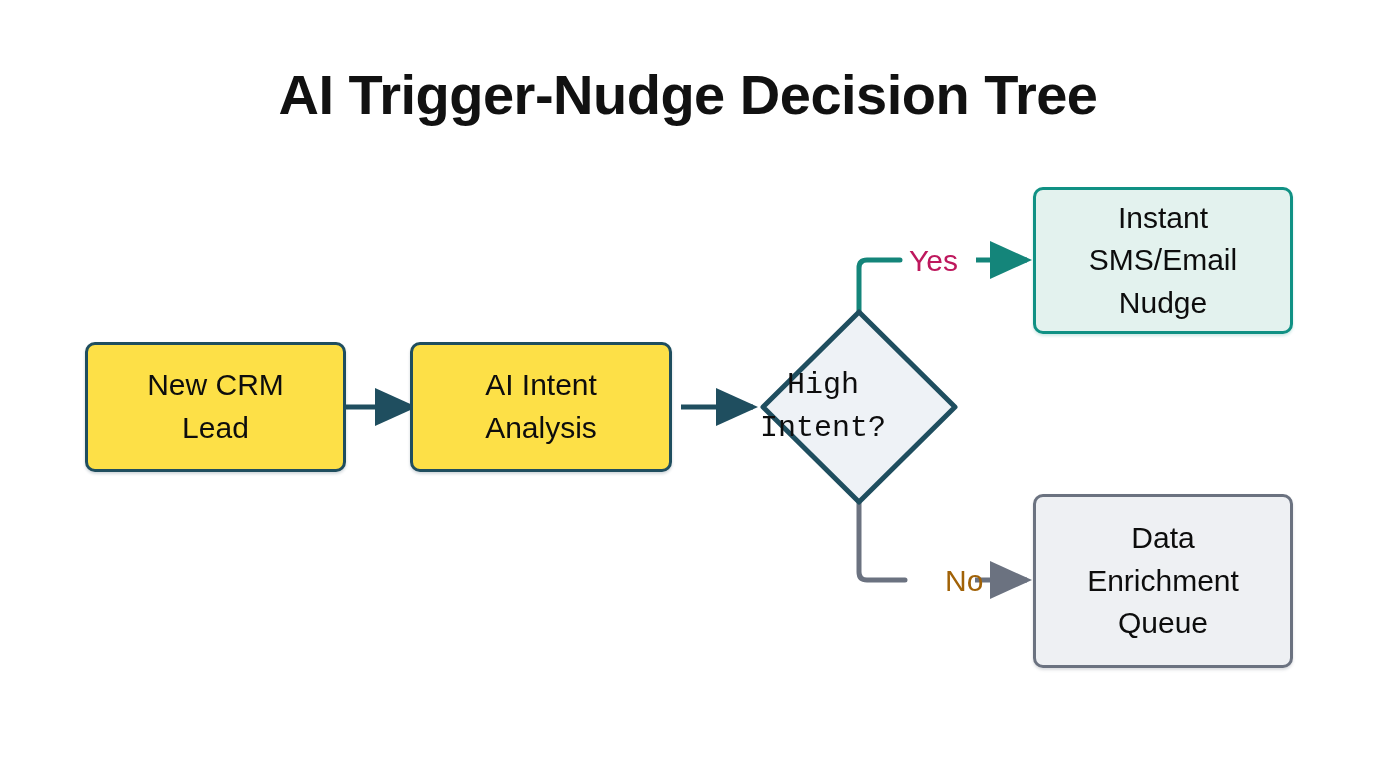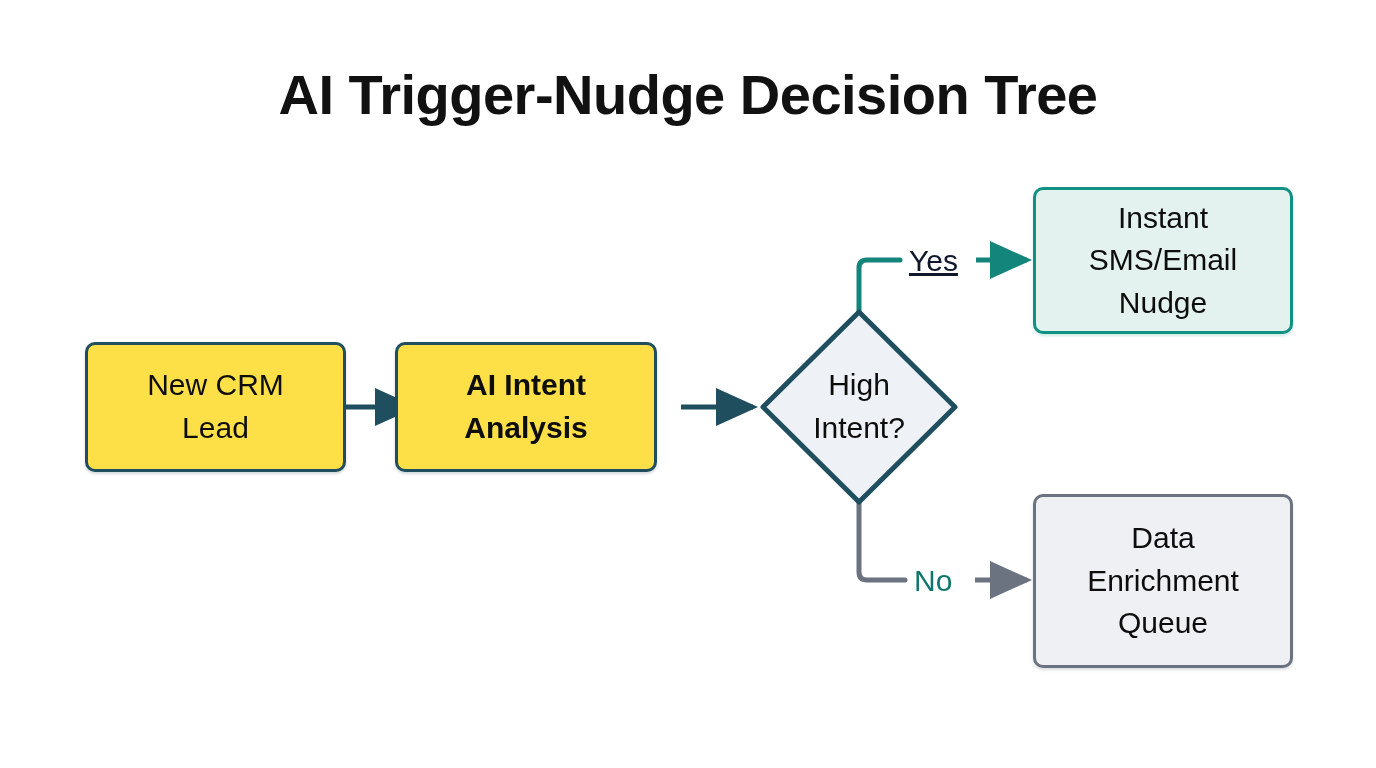--- a/index.html
+++ b/index.html
@@ -78,21 +78,21 @@
     box-shadow: 0 2px 3px rgba(90,100,115,0.22);
   }
 
   
   #node-decision {
     position: absolute;
     width: 198px;
     height: 196px;
     display: flex;
     align-items: center;
-    justify-content: center;
+    font-family: Liberation Mono, monospace;
   }
   #node-decision .diamond-shape {
     position: absolute;
     left: 0;
     top: 0;
     width: 100%;
     height: 100%;
   }
   #node-decision .diamond-label {
     position: relative;
@@ -104,22 +104,22 @@
     white-space: pre-line;
   }
 
   
   .edge-label {
     position: absolute;
     font-size: 30px;
     line-height: 1;
     white-space: nowrap;
   }
-  .edge-label-yes { color: #0f172a; text-decoration: underline; }
-  .edge-label-no  { color: #0f766e; }
+  .edge-label-yes { color: #be185d; }
+  .edge-label-no  { color: #a16207; margin-left: 31px; }
 </style>
 </head>
 <body>
 
 <div id="canvas">
 
   <div id="title">AI Trigger-Nudge Decision Tree</div>
 
   <svg id="edges" viewBox="0 0 1376 768" xmlns="http://www.w3.org/2000/svg">
     <defs>
@@ -143,21 +143,21 @@
     <line x1="976" y1="260" x2="1027" y2="260" stroke="#14857a" stroke-width="5" marker-end="url(#arrow-teal)"></line>
 
     <path d="M859,503 L859,572 Q859,580 867,580 L905,580" fill="none" stroke="#6b7280" stroke-width="5" stroke-linecap="round" stroke-linejoin="round"></path>
 
     <line x1="975" y1="580" x2="1027" y2="580" stroke="#6b7280" stroke-width="5" marker-end="url(#arrow-gray)"></line>
   </svg>
 
   <div class="node node-process" id="node-new-crm-lead" style="left:85px; top:342px; width:261px; height:130px;">New CRM
 Lead</div>
 
-  <div class="node node-process" id="node-ai-intent-analysis" style="left:395px; top:342px; width:262px; height:130px;font-weight:bold;">AI Intent
+  <div class="node node-process" id="node-ai-intent-analysis" style="left:410px; top:342px; width:262px; height:130px;">AI Intent
 Analysis</div>
 
   <div id="node-decision" style="left:760px; top:309px;">
     <svg class="diamond-shape" viewBox="0 0 198 196" xmlns="http://www.w3.org/2000/svg">
       <polygon points="99,3 195,98 99,193 3,98" fill="#eef2f6" stroke="#1f4e5f" stroke-width="5" stroke-linejoin="round"></polygon>
     </svg>
     <div class="diamond-label">High
 Intent?</div>
   </div>
 

